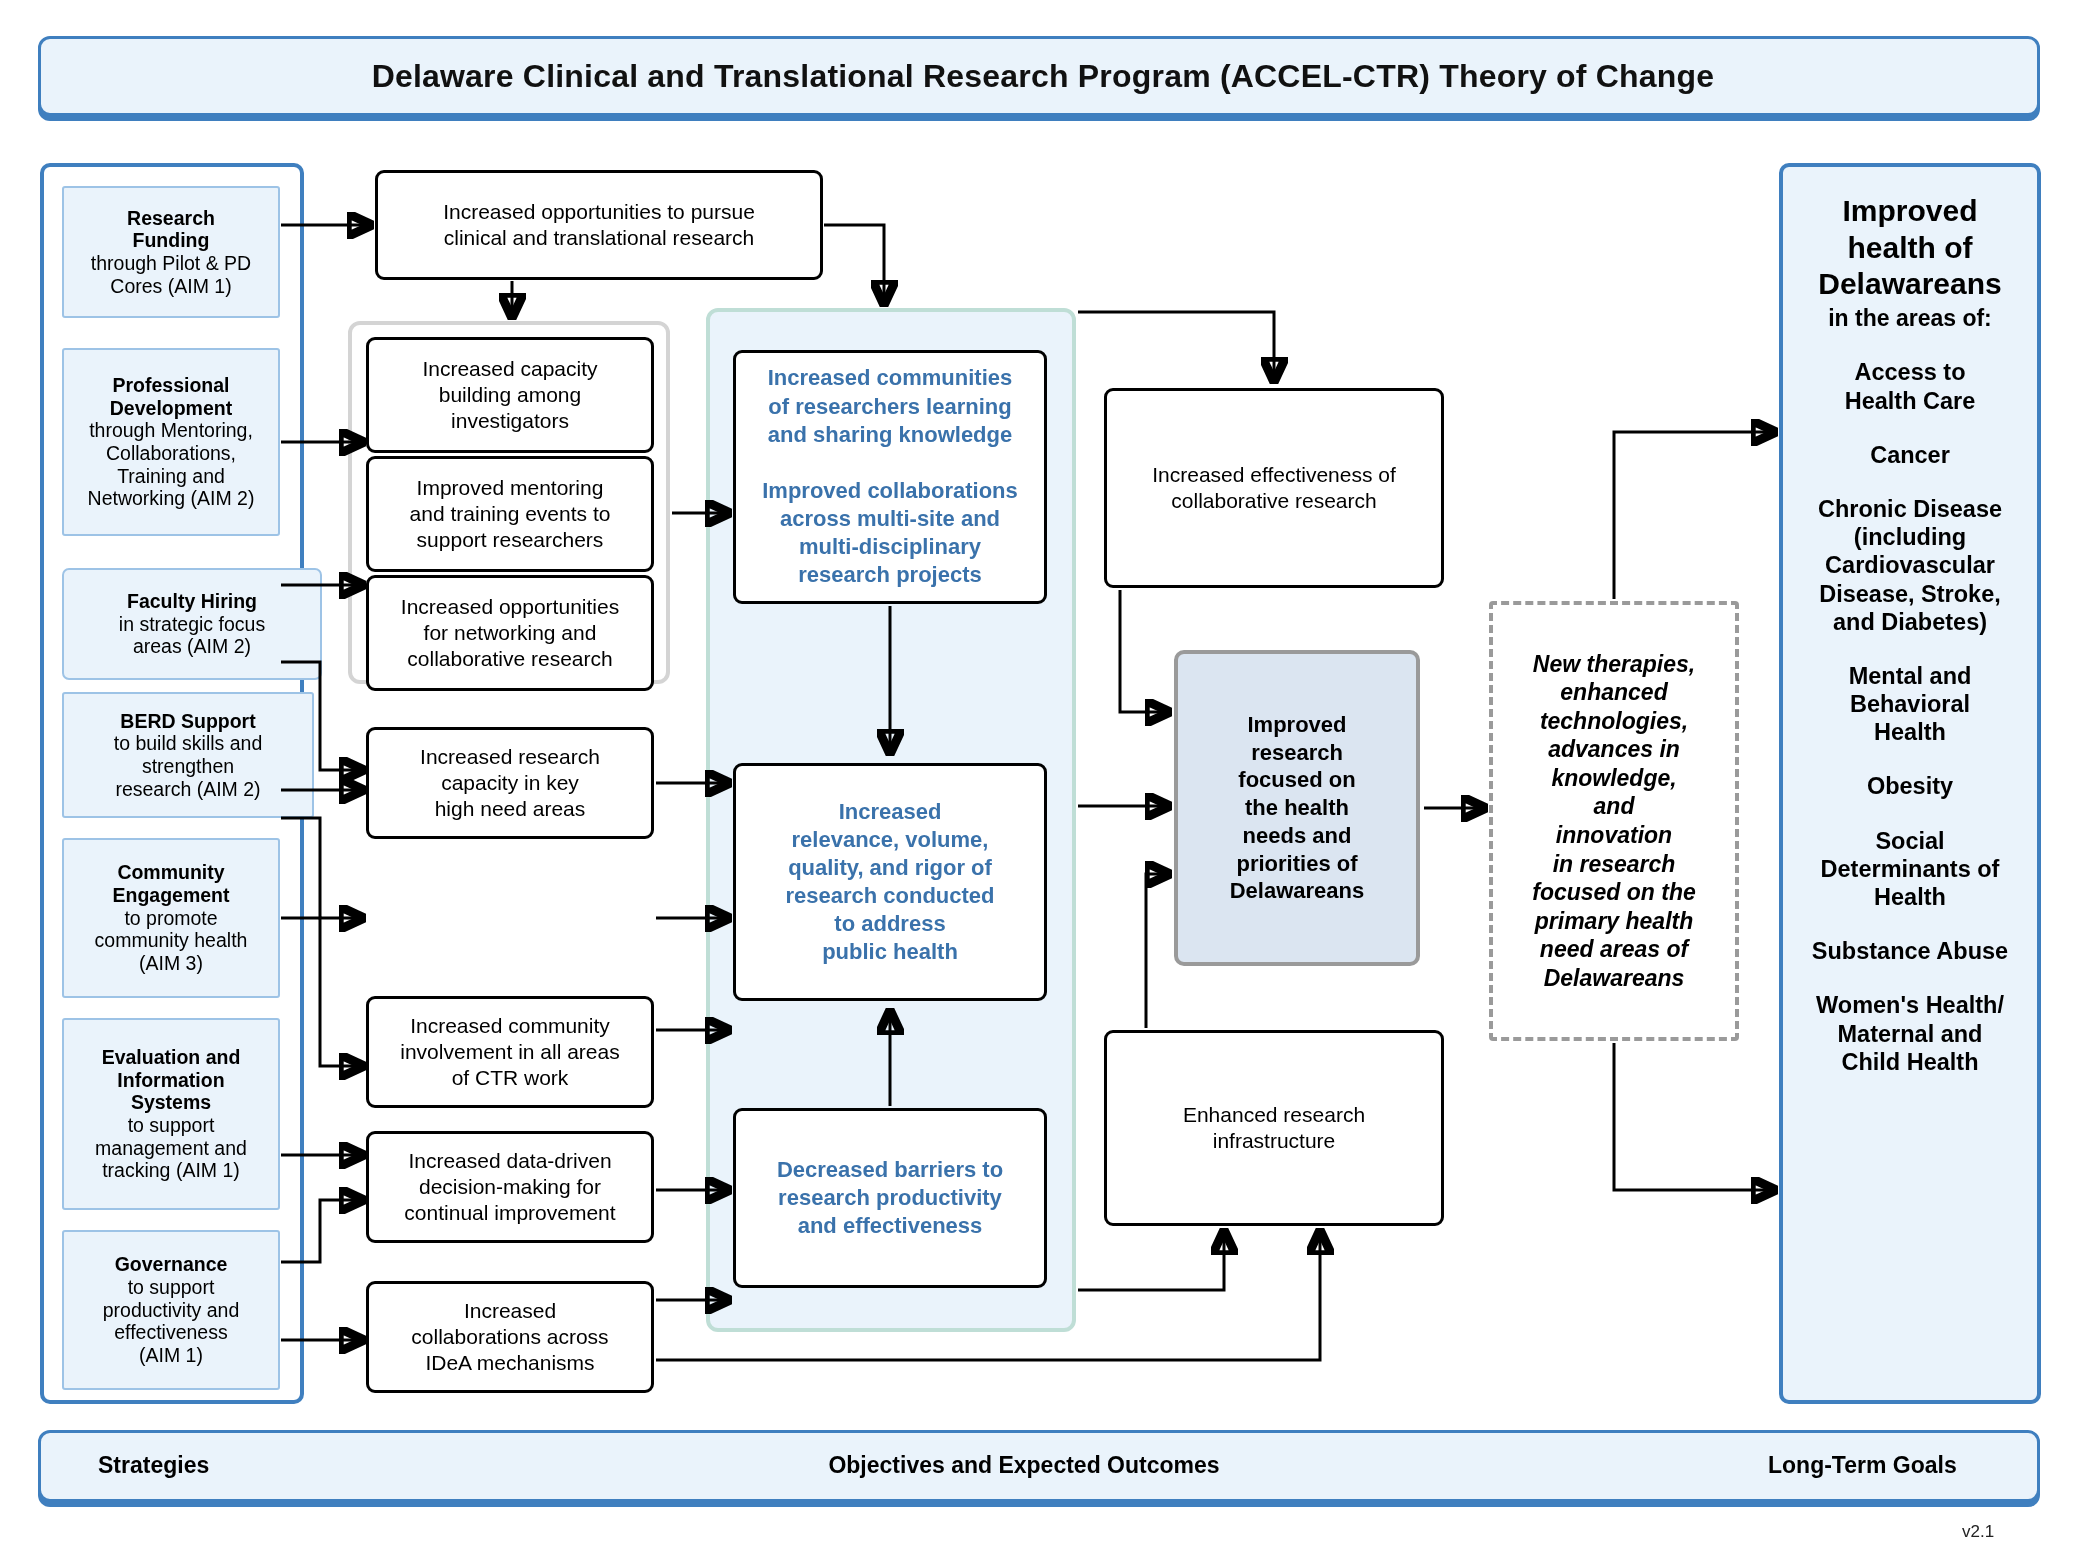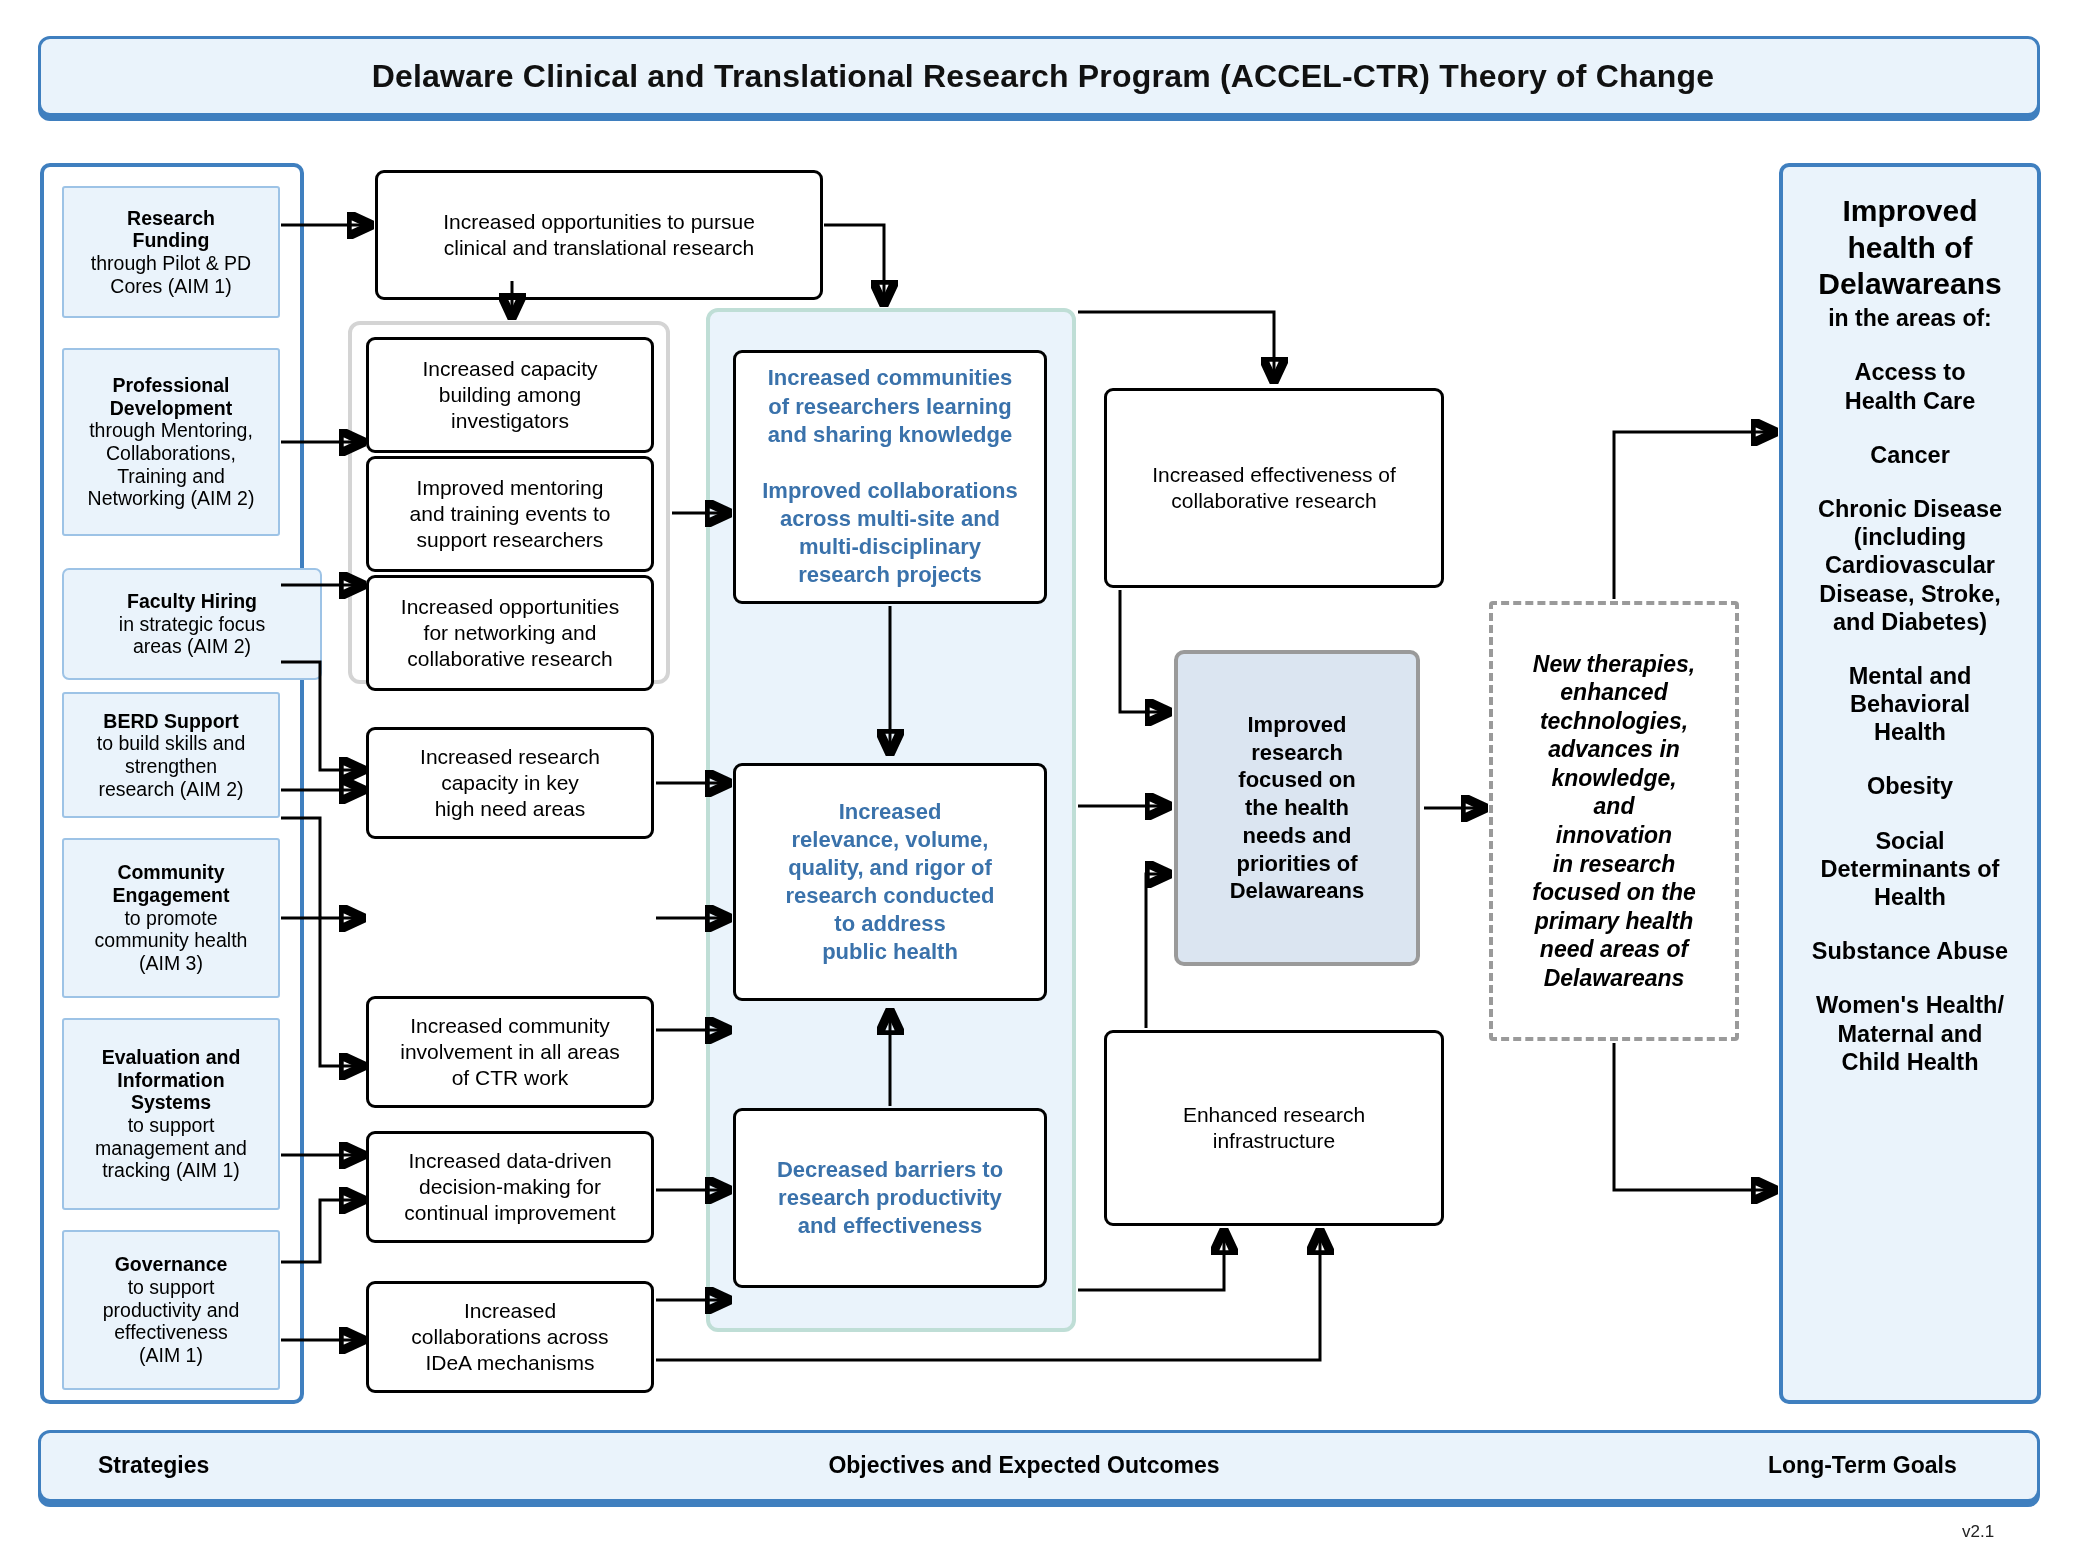--- a/index.html
+++ b/index.html
@@ -97,21 +97,21 @@
 Training and
 Networking (AIM 2)</div>
   </div>
 
   <div class="abs strategy" style="left:62px;top:568px;width:260px;height:112px;border-radius:7px;">
     <div class="hd" style="white-space:pre-line;">Faculty Hiring</div>
     <div style="white-space:pre-line;">in strategic focus
 areas (AIM 2)</div>
   </div>
 
-  <div class="abs strategy" style="left:62px;top:692px;width:218px;height:126px;">
+  <div class="abs strategy" style="left:62px;top:692px;width:252px;height:126px;">
     <div class="hd" style="white-space:pre-line;">BERD Support</div>
     <div style="white-space:pre-line;">to build skills and
 strengthen
 research (AIM 2)</div>
   </div>
 
   <div class="abs strategy" style="left:62px;top:838px;width:218px;height:160px;">
     <div class="hd" style="white-space:pre-line;">Community
 Engagement</div>
     <div style="white-space:pre-line;">to promote
@@ -129,21 +129,21 @@
   </div>
 
   <div class="abs strategy" style="left:62px;top:1230px;width:218px;height:160px;">
     <div class="hd" style="white-space:pre-line;">Governance</div>
     <div style="white-space:pre-line;">to support
 productivity and
 effectiveness
 (AIM 1)</div>
   </div>
 
-  <div class="abs obox ctr" style="left:375px;top:170px;width:448px;height:130px;white-space:pre-line;">Increased opportunities to pursue
+  <div class="abs obox ctr" style="left:375px;top:170px;width:448px;height:110px;white-space:pre-line;">Increased opportunities to pursue
 clinical and translational research</div>
 
   <div class="abs grp-frame" style="left:348px;top:321px;width:322px;height:363px;"></div>
 
   <div class="abs obox ctr" style="left:366px;top:337px;width:288px;height:116px;white-space:pre-line;">Increased capacity
 building among
 investigators</div>
   <div class="abs obox ctr" style="left:366px;top:456px;width:288px;height:116px;white-space:pre-line;">Improved mentoring
 and training events to
 support researchers</div>

